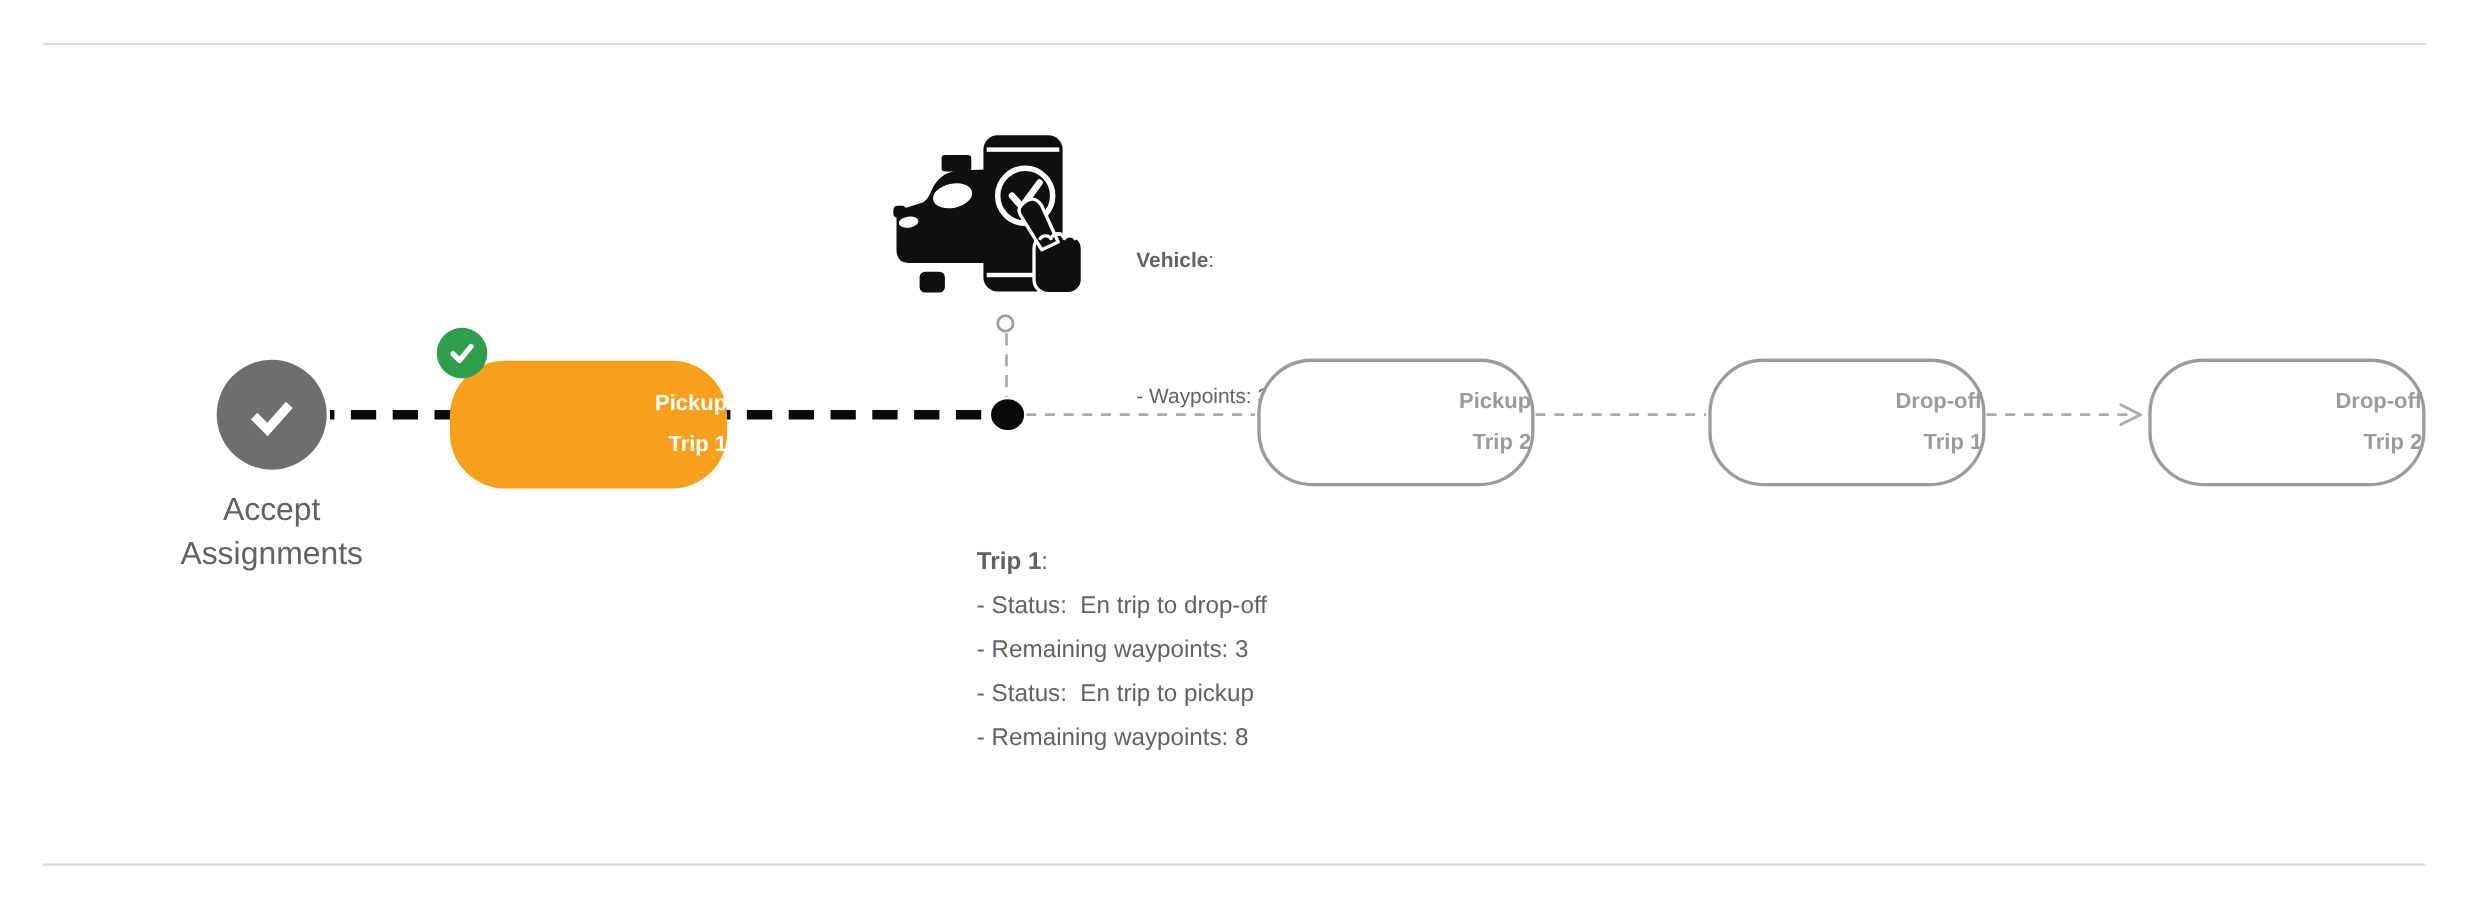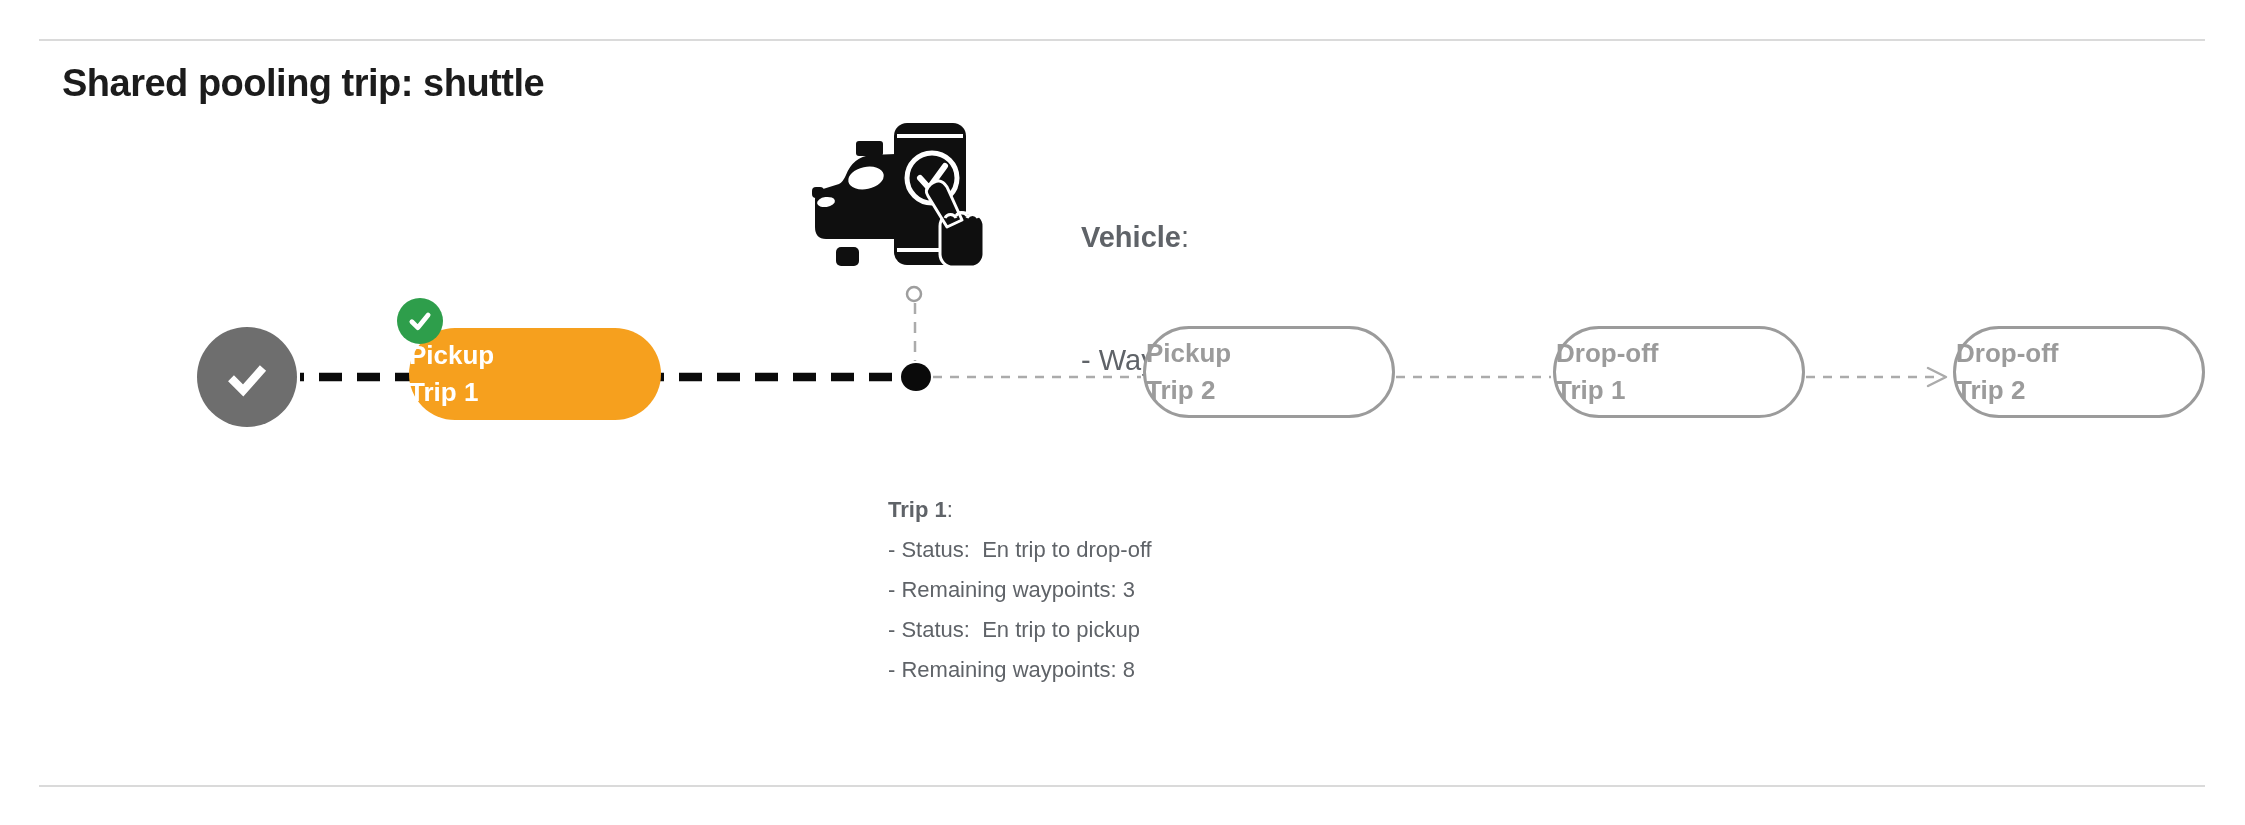--- a/index.html
+++ b/index.html
@@ -18,39 +18,39 @@
     position:absolute;left:62px;top:62px;
     font-size:38px;font-weight:bold;color:#1c1c1c;letter-spacing:-0.5px;
   }
 
   .connector-layer{position:absolute;left:0;top:0;z-index:1;}
 
   .vehicle-icon{position:absolute;left:812px;top:120px;width:175px;height:152px;z-index:2;}
 
   .vehicle-info{
     position:absolute;left:1033px;top:135px;z-index:2;
-    font-size:29px;color:#5f6368;line-height:41px;white-space:pre-wrap;margin-left:48px;
+    font-size:19px;color:#5f6368;line-height:41px;white-space:pre-wrap;
   }
   .vehicle-info .b{font-weight:bold;}
 
   .accept-circle{
     position:absolute;left:197px;top:327px;width:100px;height:100px;
     border-radius:50%;background:#6e6e6e;z-index:2;
     display:flex;align-items:center;justify-content:center;
   }
   .accept-label{
     position:absolute;left:87px;top:444px;width:320px;z-index:2;
     text-align:center;font-size:29px;color:#5f6368;line-height:40px;
   }
 
   .stage-pill{
-    position:absolute;top:328px;height:92px;width:252px;z-index:2;
+    position:absolute;top:328px;height:116px;width:252px;z-index:2;
     border-radius:50px;box-sizing:border-box;
-    display:flex;flex-direction:column;align-items:flex-start;justify-content:center;
-    font-weight:bold;font-size:26px;line-height:37px;text-align:center;
+    display:flex;flex-direction:column;align-items:flex-end;justify-content:center;
+    font-weight:bold;font-size:20px;line-height:37px;text-align:center;
   }
   .stage-active{background:#f6a01e;color:#ffffff;}
   .stage-upcoming{background:#ffffff;border:3px solid #9b9b9b;color:#9b9b9b;top:326px;}
 
   .pill-1{left:409px;}
   .pill-2{left:1143px;}
   .pill-3{left:1553px;}
   .pill-4{left:1953px;}
 
   .done-badge{
@@ -67,21 +67,20 @@
   .status-line{white-space:pre-wrap;}
 </style>
 </head>
 <body>
 
 <div class="canvas">
 
   <div class="hairline hairline-top"></div>
   <div class="hairline hairline-bottom"></div>
 
-  <div class="title">Shared pooling trip: shuttle</div>
 
   <svg class="connector-layer" width="2245" height="825" viewBox="0 0 2245 825">
     <line x1="300" y1="377" x2="412" y2="377" stroke="#0a0a0a" stroke-width="8.5" stroke-dasharray="23 15" stroke-dashoffset="19"></line>
     <line x1="660" y1="377" x2="901" y2="377" stroke="#0a0a0a" stroke-width="8.5" stroke-dasharray="23 15" stroke-dashoffset="19"></line>
     <line x1="915" y1="303" x2="915" y2="361" stroke="#ababab" stroke-width="2.5" stroke-dasharray="11 8"></line>
     <circle cx="914" cy="294" r="7" fill="#ffffff" stroke="#9e9e9e" stroke-width="2.5"></circle>
     <ellipse cx="916" cy="377" rx="15" ry="14" fill="#0a0a0a"></ellipse>
     <line x1="933" y1="377" x2="1141" y2="377" stroke="#ababab" stroke-width="2.5" stroke-dasharray="9 8"></line>
     <line x1="1396" y1="377" x2="1551" y2="377" stroke="#ababab" stroke-width="2.5" stroke-dasharray="9 8"></line>
     <line x1="1806" y1="377" x2="1940" y2="377" stroke="#ababab" stroke-width="2.5" stroke-dasharray="9 8"></line>
@@ -122,20 +121,24 @@
   <div class="vehicle-info">
     <div><span class="b">Vehicle</span><span>:</span></div>
     <div>- Waypoints: 3</div>
   </div>
 
   <div class="accept-circle">
     <svg width="64" height="64" viewBox="0 0 100 100">
       <polyline points="25,52 44,71 75,36" fill="none" stroke="#ffffff" stroke-width="13"></polyline>
     </svg>
   </div>
+  <div class="accept-label">
+    <div>Accept</div>
+    <div>Assignments</div>
+  </div>
 
   <div class="stage-pill stage-active pill-1">
     <div>Pickup</div>
     <div>Trip 1</div>
   </div>
   <div class="done-badge">
     <svg width="34" height="34" viewBox="0 0 46 46">
       <polyline points="12,24 20,32 34,15" fill="none" stroke="#ffffff" stroke-width="6.5" stroke-linecap="round" stroke-linejoin="round"></polyline>
     </svg>
   </div>

